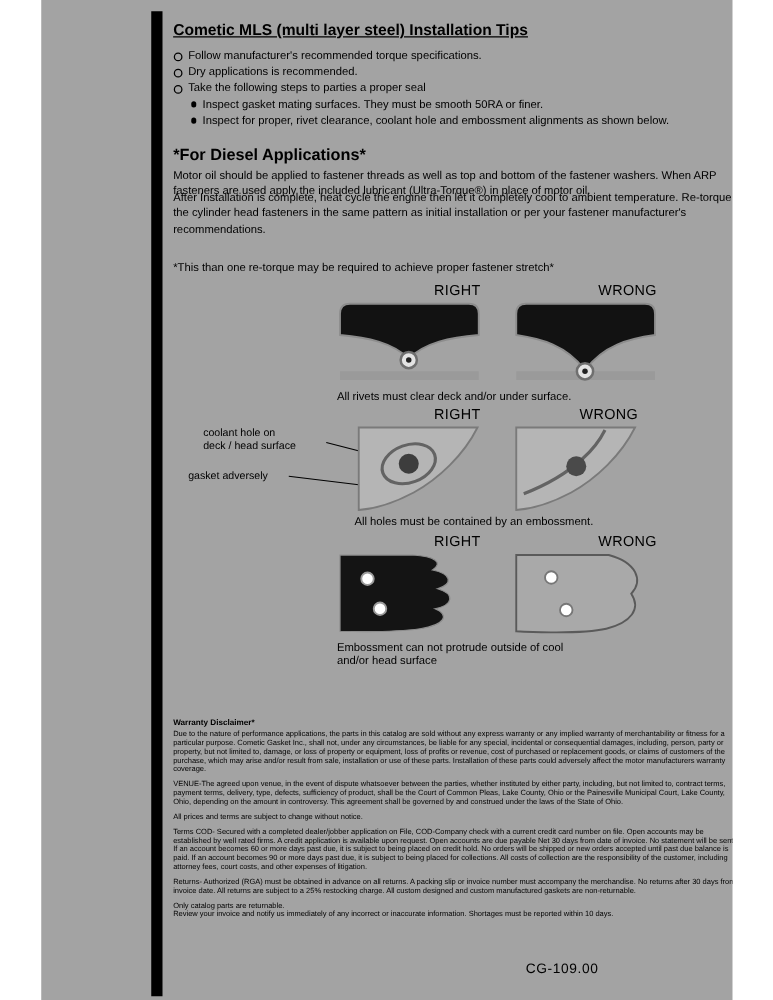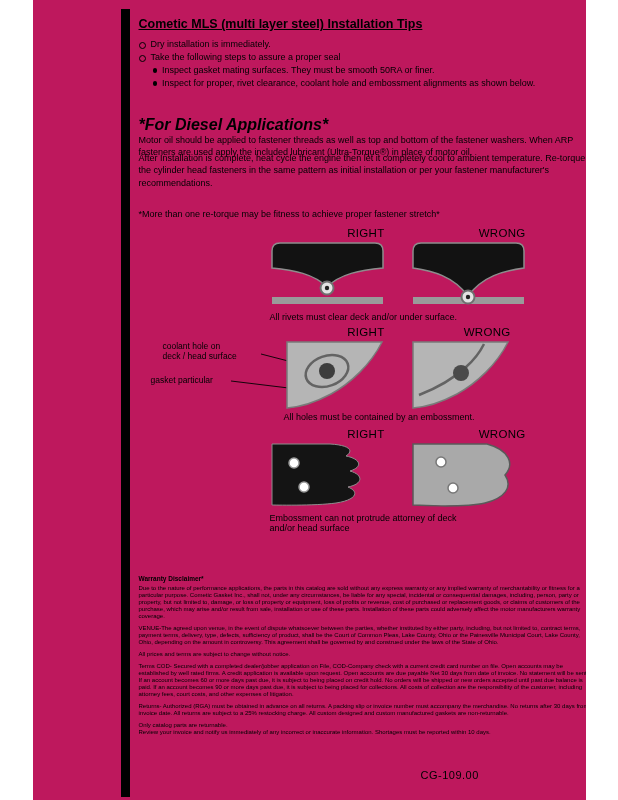--- a/index.html
+++ b/index.html
@@ -1,26 +1,26 @@
 <!DOCTYPE html>
 <html><head>
 <meta charset="utf-8">
 <style>
   html,body{margin:0;padding:0;background:#ffffff;}
-  .page{position:relative;width:553px;height:800px;margin:0 auto;background:#be185d;
+  .page{position:relative;width:553px;height:800px;margin:0 auto;background:#a3a3a3;
         font-family:"Liberation Sans",sans-serif;color:#000;overflow:hidden;}
   .abs{position:absolute;}
   .spine{left:88px;top:9px;width:9px;height:788px;background:#000;}
   .title{left:106px;top:17px;font-size:12.5px;font-weight:bold;text-decoration:underline;}
   .tips{left:106px;top:38px;font-size:9px;}
   .tip-row{display:flex;align-items:flex-start;height:13px;line-height:13px;}
   .tip-row.sub{margin-left:14px;}
   .b-circle{width:5px;height:5px;border:1px solid #000;border-radius:50%;margin:4px 5px 0 0;flex:0 0 auto;}
   .b-dot{width:4.5px;height:4.5px;background:#000;border-radius:50%;margin:4px 5px 0 0;flex:0 0 auto;}
-  .h2{left:106px;top:116px;font-size:16px;font-weight:bold;font-style:italic;}
+  .h2{left:106px;top:116px;font-size:13px;font-weight:bold;}
   .para{left:106px;font-size:9px;line-height:12.3px;width:452px;}
   .p1{top:134px;}
   .p2{top:152px;}
   .note{left:106px;top:209px;font-size:9px;}
   .dlabel{font-size:11.5px;text-align:right;letter-spacing:.3px;}
   .caption{font-size:9px;}
   .preline{white-space:pre-line;}
   .ann{font-size:8.5px;line-height:10px;}
   .ann-right{text-align:left;}
   .disc{left:106px;top:575px;width:452px;font-size:6px;line-height:7px;}
@@ -33,40 +33,44 @@
 
 <div class="page">
 
   <div class="abs spine"></div>
 
   <div class="abs title">Cometic MLS (multi layer steel) Installation Tips</div>
 
   <div class="abs tips">
     <div class="tip-row">
       <span class="b-circle"></span>
-      <span>Dry installation is immediately.</span>
+      <span>Follow manufacturer's recommended torque specifications.</span>
     </div>
     <div class="tip-row">
       <span class="b-circle"></span>
-      <span>Take the following steps to assure a proper seal</span>
+      <span>Dry applications is recommended.</span>
+    </div>
+    <div class="tip-row">
+      <span class="b-circle"></span>
+      <span>Take the following steps to parties a proper seal</span>
     </div>
     <div class="tip-row sub">
       <span class="b-dot"></span>
       <span>Inspect gasket mating surfaces.  They must be smooth 50RA or finer.</span>
     </div>
     <div class="tip-row sub">
       <span class="b-dot"></span>
       <span>Inspect for proper, rivet clearance, coolant hole and embossment alignments as shown below.</span>
     </div>
   </div>
 
   <div class="abs h2">*For Diesel Applications*</div>
   <div class="abs para p1">Motor oil should be applied to fastener threads as well as top and bottom of the fastener washers. When ARP fasteners are used apply the included lubricant (Ultra-Torque®) in place of motor oil.</div>
   <div class="abs para p2">After Installation is complete, heat cycle the engine then let it completely cool to ambient temperature. Re-torque the cylinder head fasteners in the same pattern as initial installation or per your fastener manufacturer's recommendations.</div>
-  <div class="abs note">*More than one re-torque may be fitness to achieve proper fastener stretch*</div>
+  <div class="abs note">*This than one re-torque may be required to achieve proper fastener stretch*</div>
 
   <div class="abs dlabel" style="left:237px;top:227px;width:115px;">RIGHT</div>
   <div class="abs dlabel" style="left:378px;top:227px;width:115px;">WRONG</div>
 
   <div class="abs" style="left:237px;top:241px;">
     <svg width="115" height="66" viewBox="0 0 115 66">
       <path d="M2,10 Q2,2 10,2 H105 Q113,2 113,10 V27 C90,29 70,33 57,46 C44,33 24,29 2,27 Z" fill="#121212" stroke="#8d8d8d" stroke-width="1.5"></path>
       <rect x="2" y="56" width="111" height="7" fill="#9a9a9a"></rect>
       <circle cx="57" cy="47" r="6.5" fill="#e3e3e3" stroke="#6f6f6f" stroke-width="2"></circle>
       <circle cx="57" cy="47" r="2.2" fill="#222"></circle>
@@ -80,21 +84,21 @@
       <circle cx="57" cy="56" r="2.2" fill="#222"></circle>
     </svg>
   </div>
   <div class="abs caption" style="left:237px;top:312px;">All rivets must clear deck and/or under surface.</div>
 
   <div class="abs dlabel" style="left:252px;top:326px;width:100px;">RIGHT</div>
   <div class="abs dlabel" style="left:378px;top:326px;width:100px;">WRONG</div>
 
   <div class="abs ann ann-right preline" style="left:130px;top:341px;width:97px;">coolant hole on
 deck / head surface</div>
-  <div class="abs ann" style="left:118px;top:375px;">gasket particular</div>
+  <div class="abs ann" style="left:118px;top:375px;">gasket adversely</div>
 
   <svg class="abs" style="left:195px;top:345px;" width="115" height="55" viewBox="0 0 115 55">
     <line x1="33" y1="9" x2="99" y2="26" stroke="#000" stroke-width="0.9"></line>
     <line x1="3" y1="36" x2="77" y2="45" stroke="#000" stroke-width="0.9"></line>
   </svg>
 
   <div class="abs" style="left:252px;top:340px;">
     <svg width="100" height="70" viewBox="0 0 100 70">
       <path d="M2,2 H97 C86,24 66,43 46,54 C31,62 16,67 2,68 Z" fill="#b5b5b5" stroke="#7a7a7a" stroke-width="1.5"></path>
       <ellipse cx="42" cy="31" rx="22" ry="15" transform="rotate(-20 42 31)" fill="none" stroke="#636363" stroke-width="2.5"></ellipse>
@@ -120,21 +124,21 @@
       <circle cx="34" cy="45" r="5" fill="#fff" stroke="#9a9a9a" stroke-width="1.5"></circle>
     </svg>
   </div>
   <div class="abs" style="left:378px;top:442px;">
     <svg width="115" height="66" viewBox="0 0 115 66">
       <path d="M2,2 H76 C98,8 104,22 94,33 C102,45 94,56 74,61 C52,66 2,63 2,63 Z" fill="#a9a9a9" stroke="#5a5a5a" stroke-width="1.5"></path>
       <circle cx="30" cy="20" r="5" fill="#fff" stroke="#777" stroke-width="1.5"></circle>
       <circle cx="42" cy="46" r="5" fill="#fff" stroke="#777" stroke-width="1.5"></circle>
     </svg>
   </div>
-  <div class="abs caption preline" style="left:237px;top:513px;">Embossment can not protrude attorney of deck
+  <div class="abs caption preline" style="left:237px;top:513px;">Embossment can not protrude outside of cool
 and/or head surface</div>
 
   <div class="abs disc">
     <p class="dh">Warranty Disclaimer*</p>
     <p>Due to the nature of performance applications, the parts in this catalog are sold without any express warranty or any implied warranty of merchantability or fitness for a particular purpose.  Cometic Gasket Inc., shall not, under any circumstances, be liable for any special, incidental or consequential damages, including, person, party or property, but not limited to, damage, or loss of property or equipment, loss of profits or revenue, cost of purchased or replacement goods, or claims of customers of the purchase, which may arise and/or result from sale, installation or use of these parts.  Installation of these parts could adversely affect the motor manufacturers warranty coverage.</p>
     <p>VENUE-The agreed upon venue, in the event of dispute whatsoever between the parties, whether instituted by either party, including, but not limited to, contract terms, payment terms, delivery, type, defects, sufficiency of product, shall be the Court of Common Pleas, Lake County, Ohio or the Painesville Municipal Court, Lake County, Ohio, depending on the amount in controversy. This agreement shall be governed by and construed under the laws of the State of Ohio.</p>
     <p>All prices and terms are subject to change without notice.</p>
     <p>Terms COD- Secured with a completed dealer/jobber application on File, COD-Company check with a current credit card number on file.  Open accounts may be established by well rated firms.  A credit application is available upon request.  Open accounts are due payable Net 30 days from date of invoice.  No statement will be sent.  If an account becomes 60 or more days past due, it is subject to being placed on credit hold.  No orders will be shipped or new orders accepted until past due balance is paid.  If an account becomes 90 or more days past due, it is subject to being placed for collections.  All costs of collection are the responsibility of the customer, including attorney fees, court costs, and other expenses of litigation.</p>
     <p>Returns- Authorized (RGA) must be obtained in advance on all returns.  A packing slip or invoice number must accompany the merchandise.  No returns after 30 days from invoice date.  All returns are subject to a 25% restocking charge.  All custom designed and custom manufactured gaskets are non-returnable.</p>
     <p style="margin-bottom:0;">Only catalog parts are returnable.</p>

